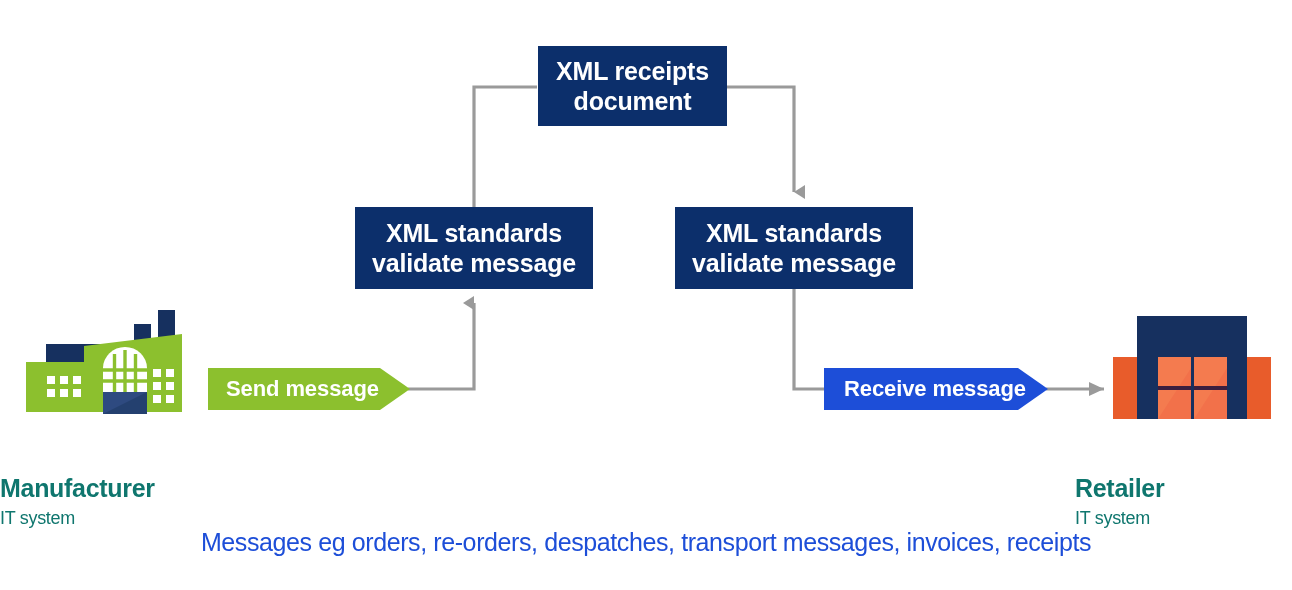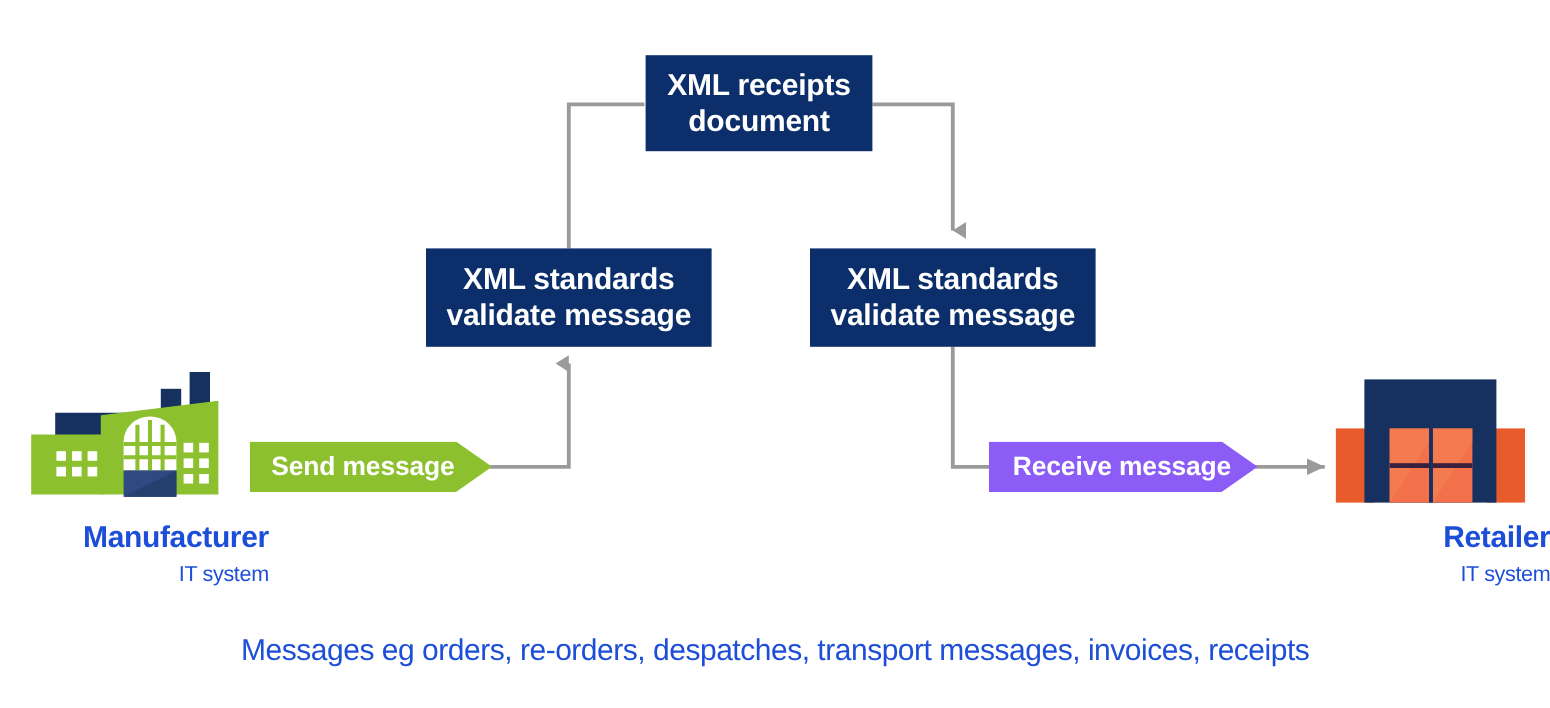--- a/index.html
+++ b/index.html
@@ -58,31 +58,32 @@
     font-weight: 700;
     letter-spacing: -0.1px;
     white-space: nowrap;
   }
   .chevron.green {
     background: #8cc02e;
     clip-path: polygon(0 0, calc(100% - 30px) 0, 100% 50%, calc(100% - 30px) 100%, 0 100%);
     padding-left: 18px;
   }
   .chevron.orange {
-    background: #8b5cf6;
+    background: #1d4ed8;
     clip-path: polygon(0 0, calc(100% - 30px) 0, 100% 50%, calc(100% - 30px) 100%, 0 100%);
     padding-left: 20px;
   }
 
   
   .endpoint-label {
     position: absolute;
-    text-align: right;
-    color: #1d4ed8;
+    text-align: left;
+    color: #0f766e;
     line-height: 1.18;
+    margin-top: 40px;
   }
   .endpoint-label .strong {
     display: block;
     font-size: 25px;
     font-weight: 700;
     letter-spacing: -0.3px;
   }
   .endpoint-label .sub {
     display: block;
     font-size: 18px;

